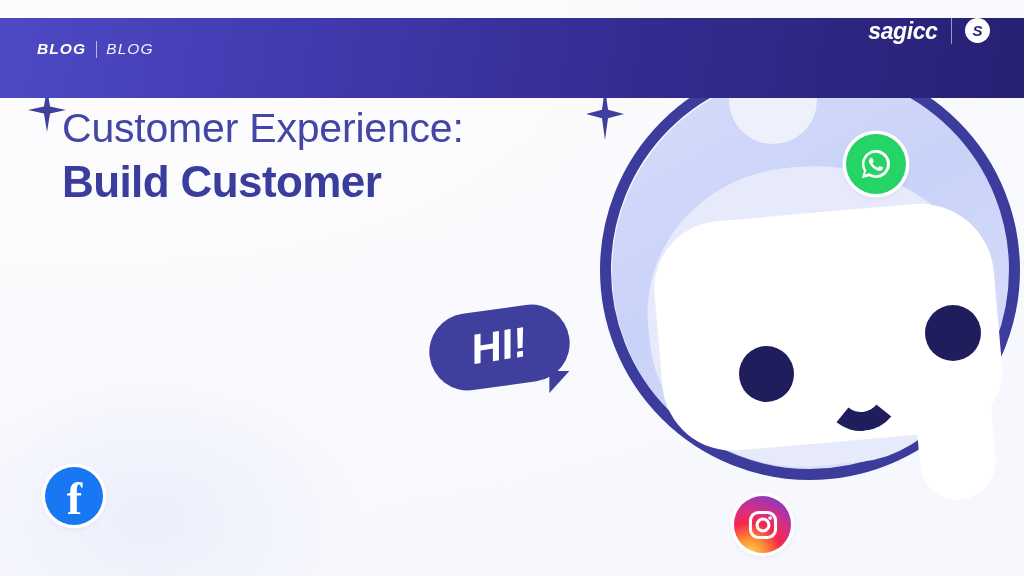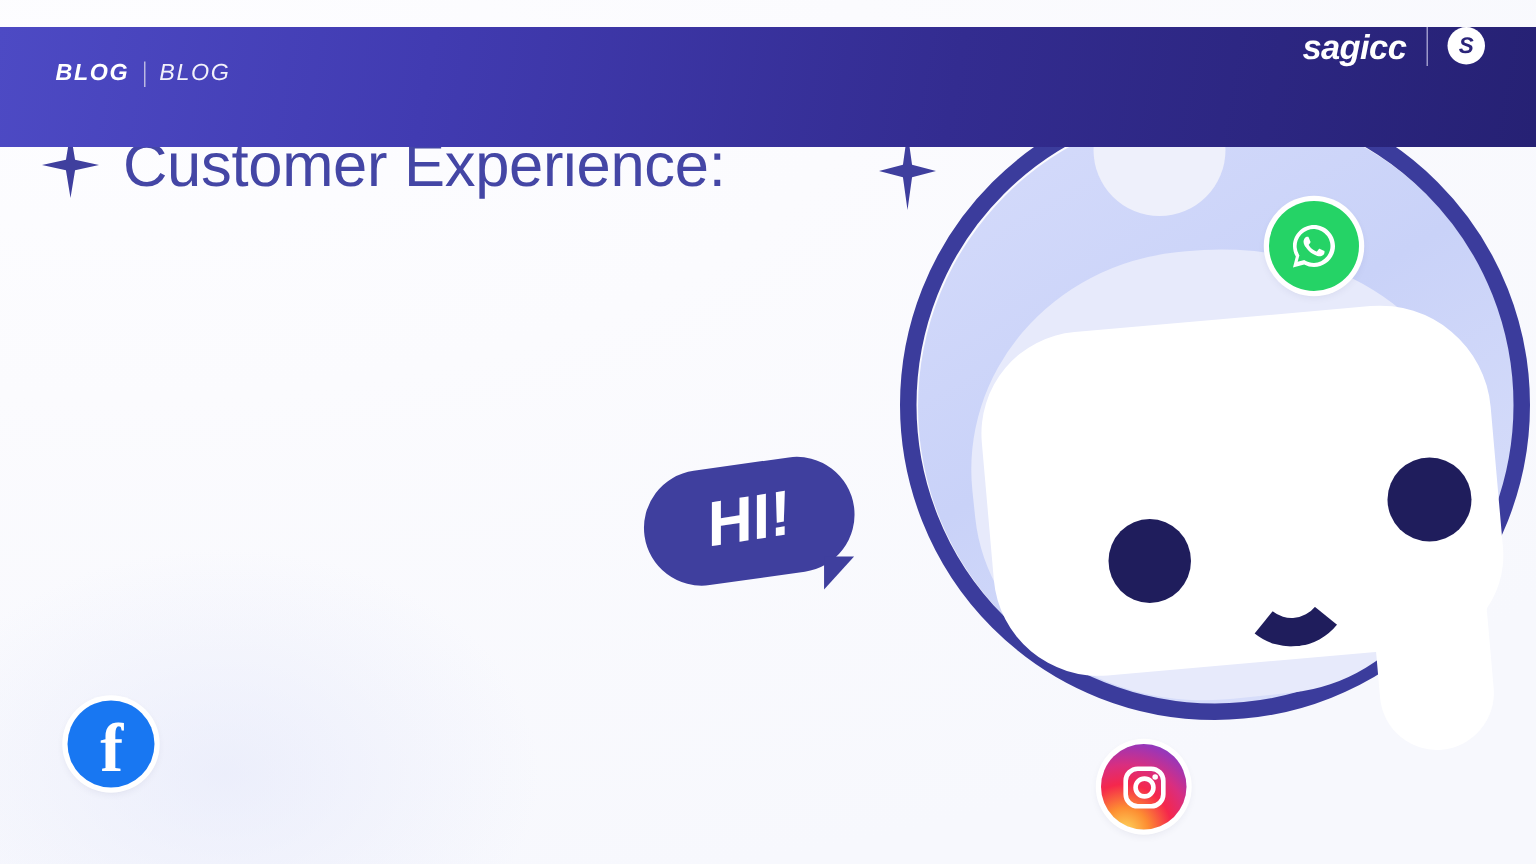--- a/index.html
+++ b/index.html
@@ -59,21 +59,21 @@
     width:25px; height:25px; border-radius:50%;
     background:#ffffff;
     display:flex; align-items:center; justify-content:center;
   }
   .brand-mark span {
     color:#2a2479; font-size:15px; font-weight:bold;
     line-height:1; margin-top:-1px;
   }
 
   
-  .headline { position:absolute; left:62px; top:90px; z-index:25;margin-left:20px; }
+  .headline { position:absolute; left:62px; top:108px; z-index:25; }
   .hl-light {
     color:#4446a5; font-size:41px; font-weight:300;
     letter-spacing:-0.2px; line-height:1.0;
     white-space:nowrap;
   }
   .hl-bold {
     color:#3b3d9c; font-size:44px; font-weight:bold;
     letter-spacing:-0.6px; line-height:1.48;
     white-space:nowrap;
   }
@@ -236,20 +236,21 @@
         <span>S</span>
       </span>
     </div>
   </div>
 
   <div class="sparkle sparkle-left"></div>
   <div class="sparkle sparkle-right"></div>
 
   <div class="headline">
     <div class="hl-light">Customer Experience:</div>
+    <div class="hl-bold">Build Customer</div>
   </div>
 
   <div class="mascot">
     <div class="ring-inner"></div>
     <div class="ring-outer"></div>
     <div class="blob-back"></div>
     <div class="face-tail"></div>
     <div class="face"></div>
     <div class="eye eye-left"></div>
     <div class="eye eye-right"></div>

